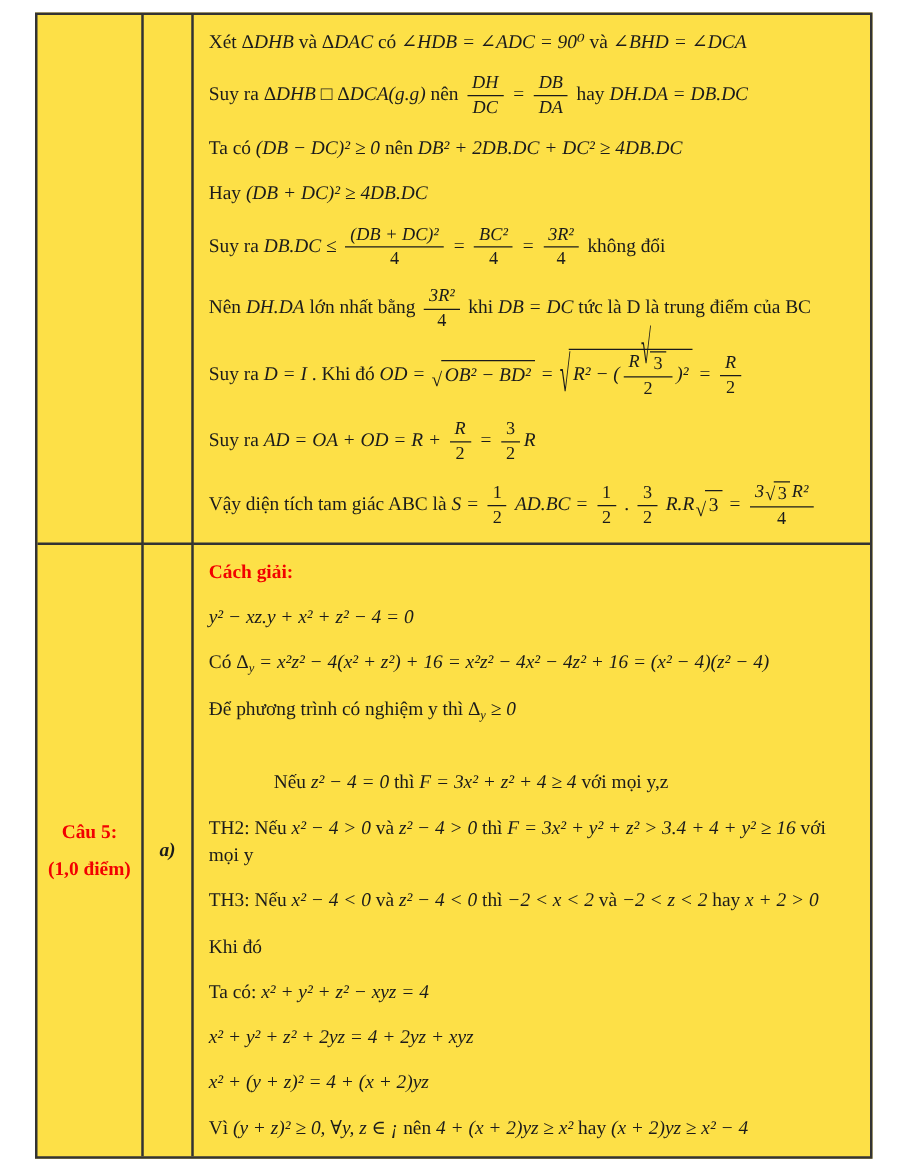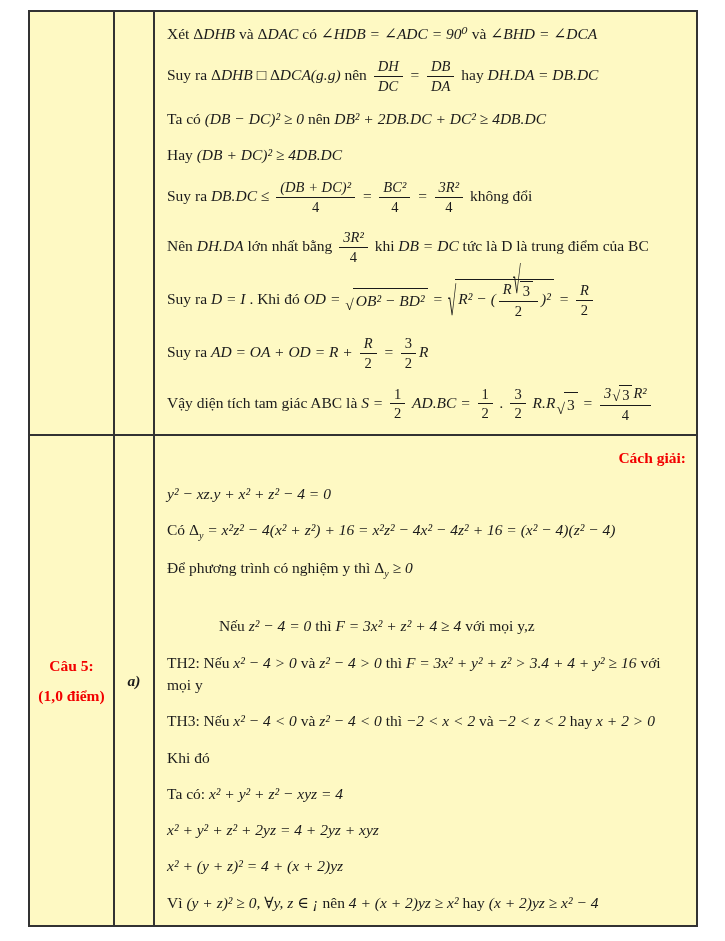--- a/index.html
+++ b/index.html
@@ -1,32 +1,32 @@
 <!DOCTYPE html>
 <html style="--accent: #f20000;"><head>
 <meta charset="utf-8">
 <style>
   html,body{margin:0;padding:0;background:#ffffff;}
   body{width:725px;height:941px;overflow:hidden;
        font-family:"Liberation Serif","DejaVu Serif",serif;
        color:#1b1b1b;font-size:15.5px;}
   .doc-table{box-sizing:border-box;margin:10px 0 0 28px;width:670px;
              border:2px solid #333;display:grid;
-             grid-template-columns:85px 40px 1fr;background:#fef9c3;}
+             grid-template-columns:85px 40px 1fr;background:#fde047;}
   .cell{box-sizing:border-box;}
   .label-cell,.part-cell{border-right:2px solid #333;display:flex;flex-direction:column;
              align-items:center;justify-content:center;text-align:center;}
   .r1{border-bottom:2px solid #333;height:424px;}
   .r2{height:489px;}
   .content-cell{padding:4px 10px 4px 12px;display:flex;flex-direction:column;
              justify-content:space-around;}
   .qtitle{color:var(--accent,#f20000);font-weight:bold;font-size:15.5px;line-height:1.9;}
   .part{font-weight:bold;font-style:italic;}
   .fline{line-height:1.45;}
-  .fline.red{color:var(--accent,#f20000);text-align:right;}
+  .fline.red{color:var(--accent,#f20000);}
   .fline.indent{padding-left:52px;margin-top:20px;}
   .tx{font-style:normal;}
   .mt{font-style:italic;}
   .bi{font-weight:bold;font-style:italic;}
   .bd{font-weight:bold;}
   .sub{font-size:0.65em;vertical-align:-0.35em;font-style:italic;}
   .frac{display:inline-flex;flex-direction:column;align-items:center;
         vertical-align:middle;margin:0 3px;text-align:center;line-height:1.15;
         font-size:0.94em;}
   .frac .num{padding:0 4px 1px;border-bottom:1.4px solid currentColor;display:inline-block;text-align:right;}

